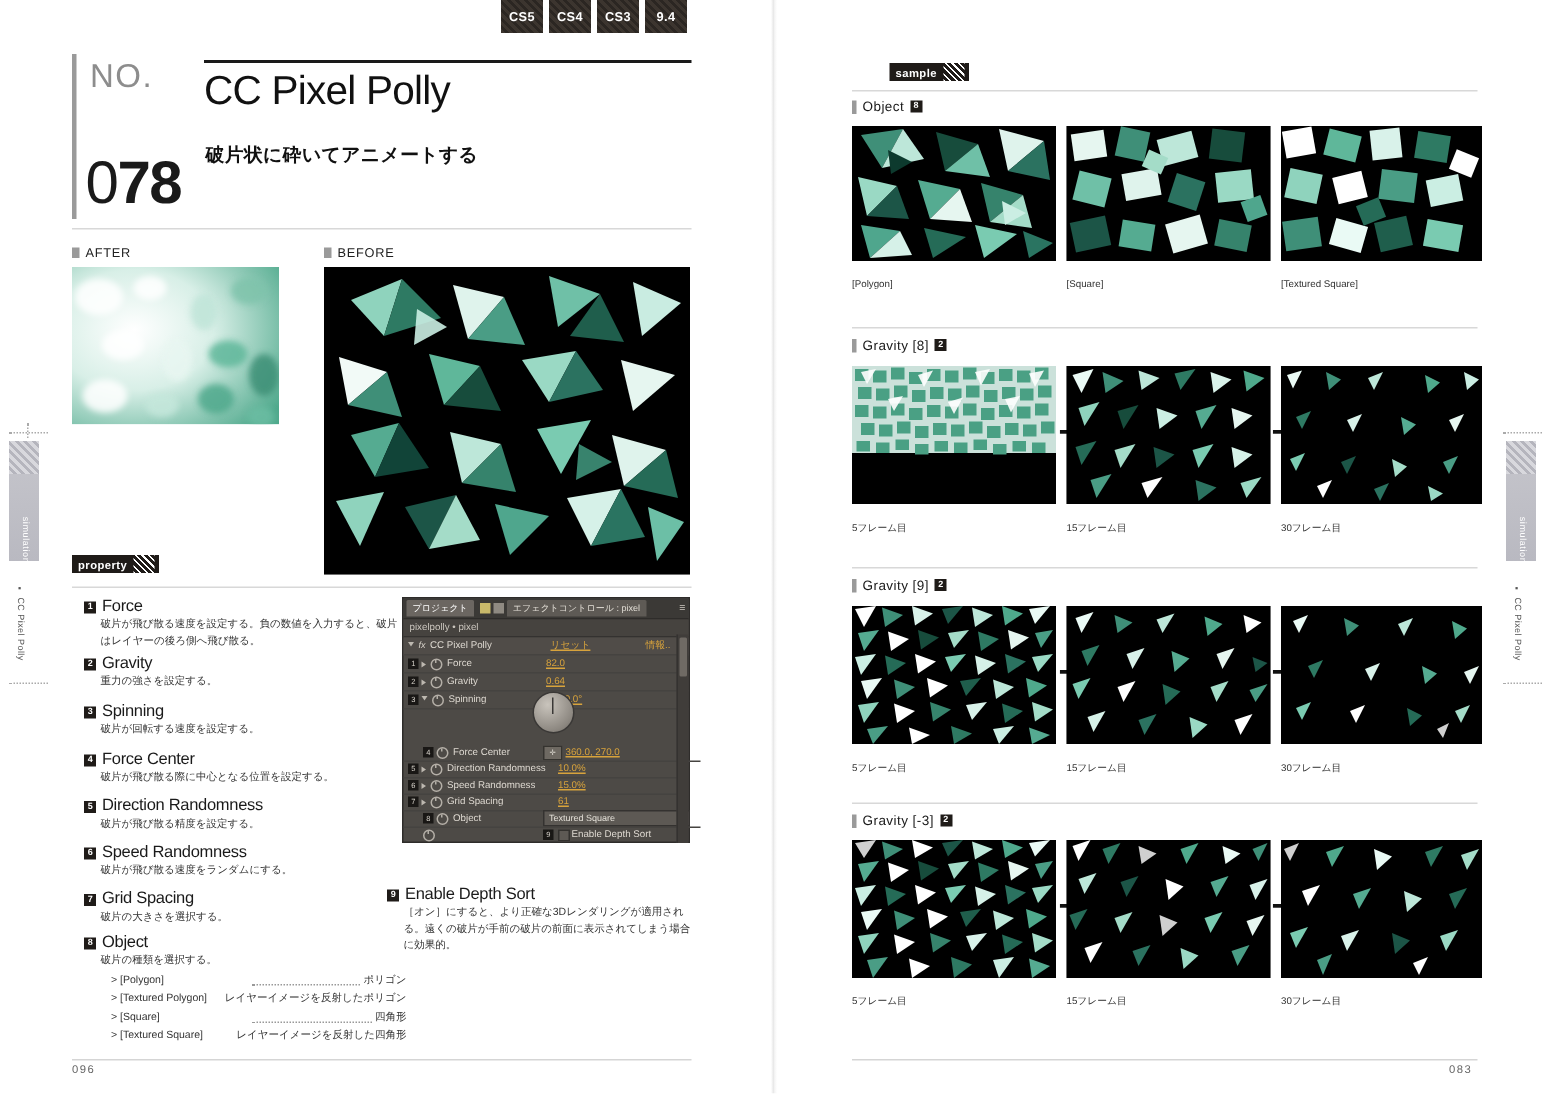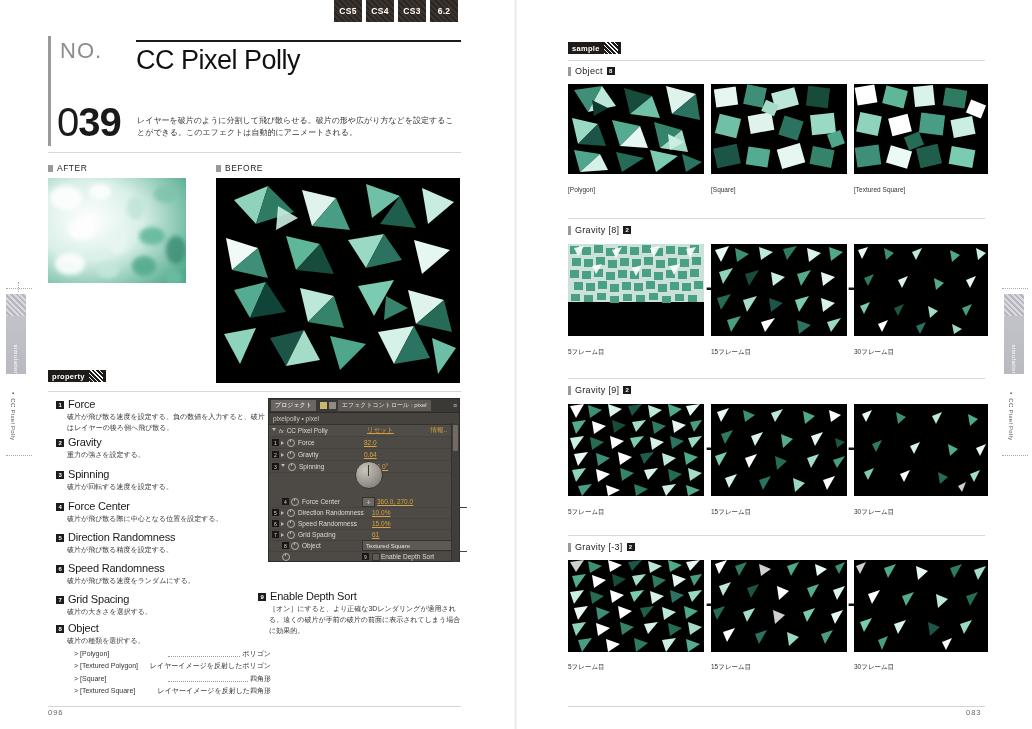--- a/index.html
+++ b/index.html
@@ -246,30 +246,30 @@
 <body>
 
 <div id="page">
 
   <div class="spine"></div>
 
   <div class="version-bar">
     <div class="ver-chip hatch">CS5</div>
     <div class="ver-chip hatch">CS4</div>
     <div class="ver-chip hatch">CS3</div>
-    <div class="ver-chip hatch">6.2</div>
+    <div class="ver-chip hatch">9.4</div>
   </div>
 
   <div class="num-rule"></div>
   <div class="no-label">NO.</div>
-  <div class="big-number"><span class="zero">0</span><span>39</span></div>
+  <div class="big-number"><span class="zero">0</span><span>78</span></div>
 
   <div class="title-rule"></div>
   <div class="eff-title">CC Pixel Polly</div>
-  <div class="jp-desc">レイヤーを破片のように分割して飛び散らせる。破片の形や広がり方などを設定することができる。このエフェクトは自動的にアニメートされる。</div>
+  <div class="jp-sub">破片状に砕いてアニメートする</div>
 
   <div class="hr-light" style="left:48px; top:152px; width:413px;"></div>
 
   <div class="ba-label" style="left:48px; top:163px;">
     <span class="sq"></span>
     <span>AFTER</span>
   </div>
   <div class="thumb" style="left:48px; top:178px; width:138px; height:105px;">
     <svg width="138" height="105" viewBox="0 0 138 105">
       <defs>
@@ -536,21 +536,21 @@
       <span class="ae-marker" style="position:absolute; left:93px;">9</span>
       <span class="ae-check" style="position:absolute; left:103px;"></span>
       <span class="ae-name" style="position:absolute; left:112px;">Enable Depth Sort</span>
     </div>
 
     <div class="ae-scroll">
       <div class="thumbbar"></div>
     </div>
   </div>
 
-  <div class="band" style="left:568px; top:42px;">
+  <div class="band" style="left:593px; top:42px;">
     <span>sample</span>
     <span class="hatch-tail"></span>
   </div>
   <div class="hr-light" style="left:568px; top:60px; width:417px;"></div>
 
   <div class="sec-head" style="left:568px; top:66px;">
     <span class="bar"></span>
     <span>Object</span>
     <span class="nb">8</span>
   </div>

